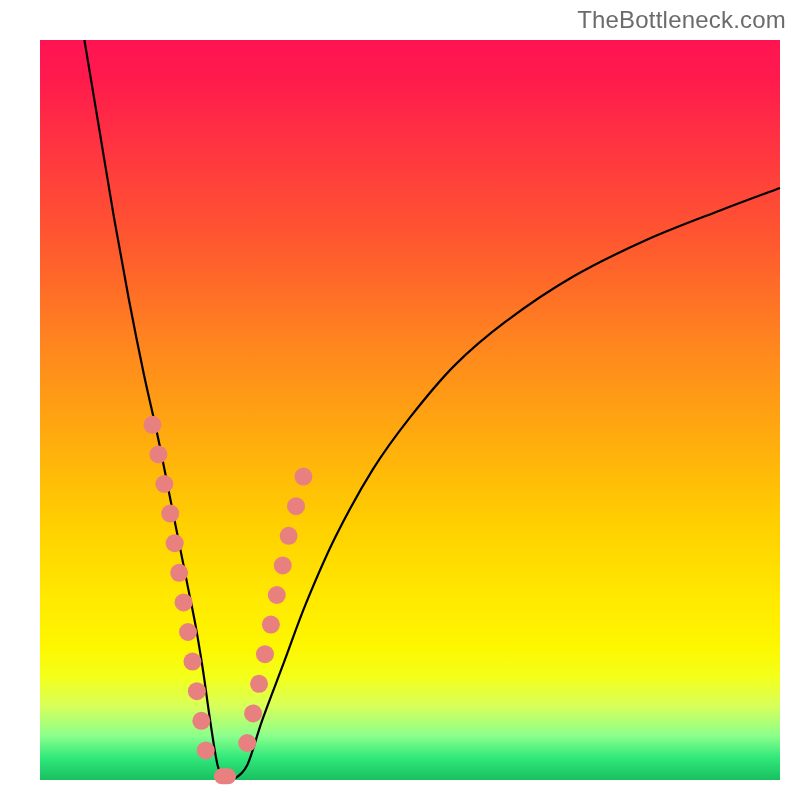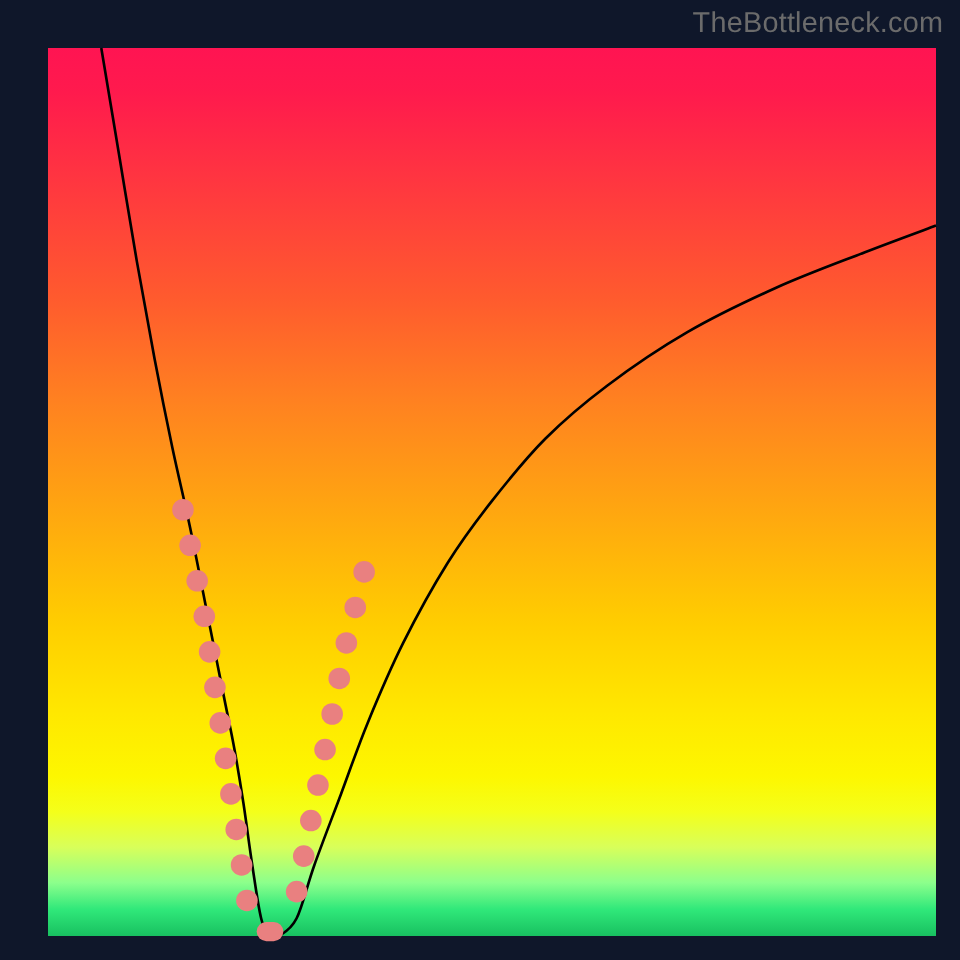--- a/index.html
+++ b/index.html
@@ -8,21 +8,21 @@
     width: 800px;
     height: 800px;
     overflow: hidden;
     background: #000;
     font-family: Arial, Helvetica, sans-serif;
   }
   .frame {
     position: relative;
     width: 800px;
     height: 800px;
-    background: #0f172a;
+    background: #ffffff;
   }
   .plot-area {
     position: absolute;
     left: 40px;
     top: 40px;
     width: 740px;
     height: 740px;
     background: linear-gradient(to bottom,
       #ff1452 0%,
       #ff1a4d 5%,

